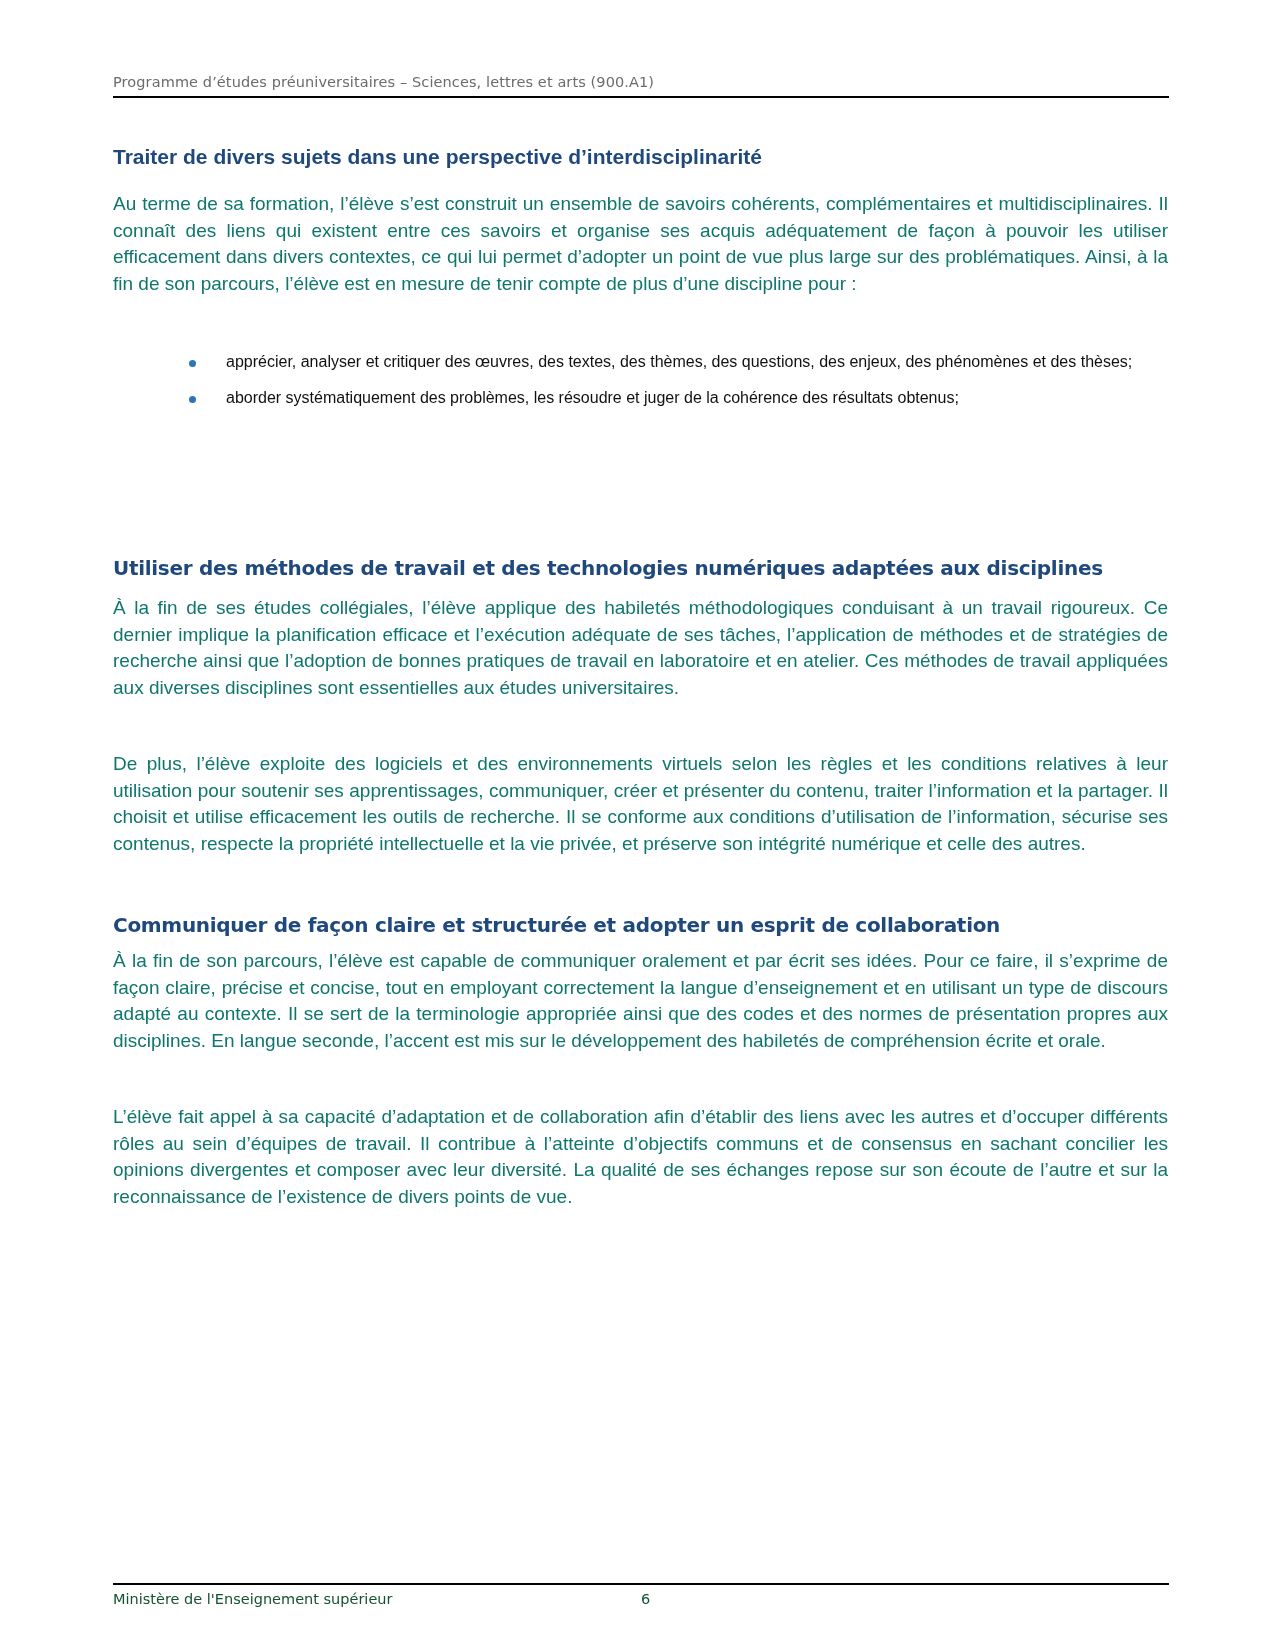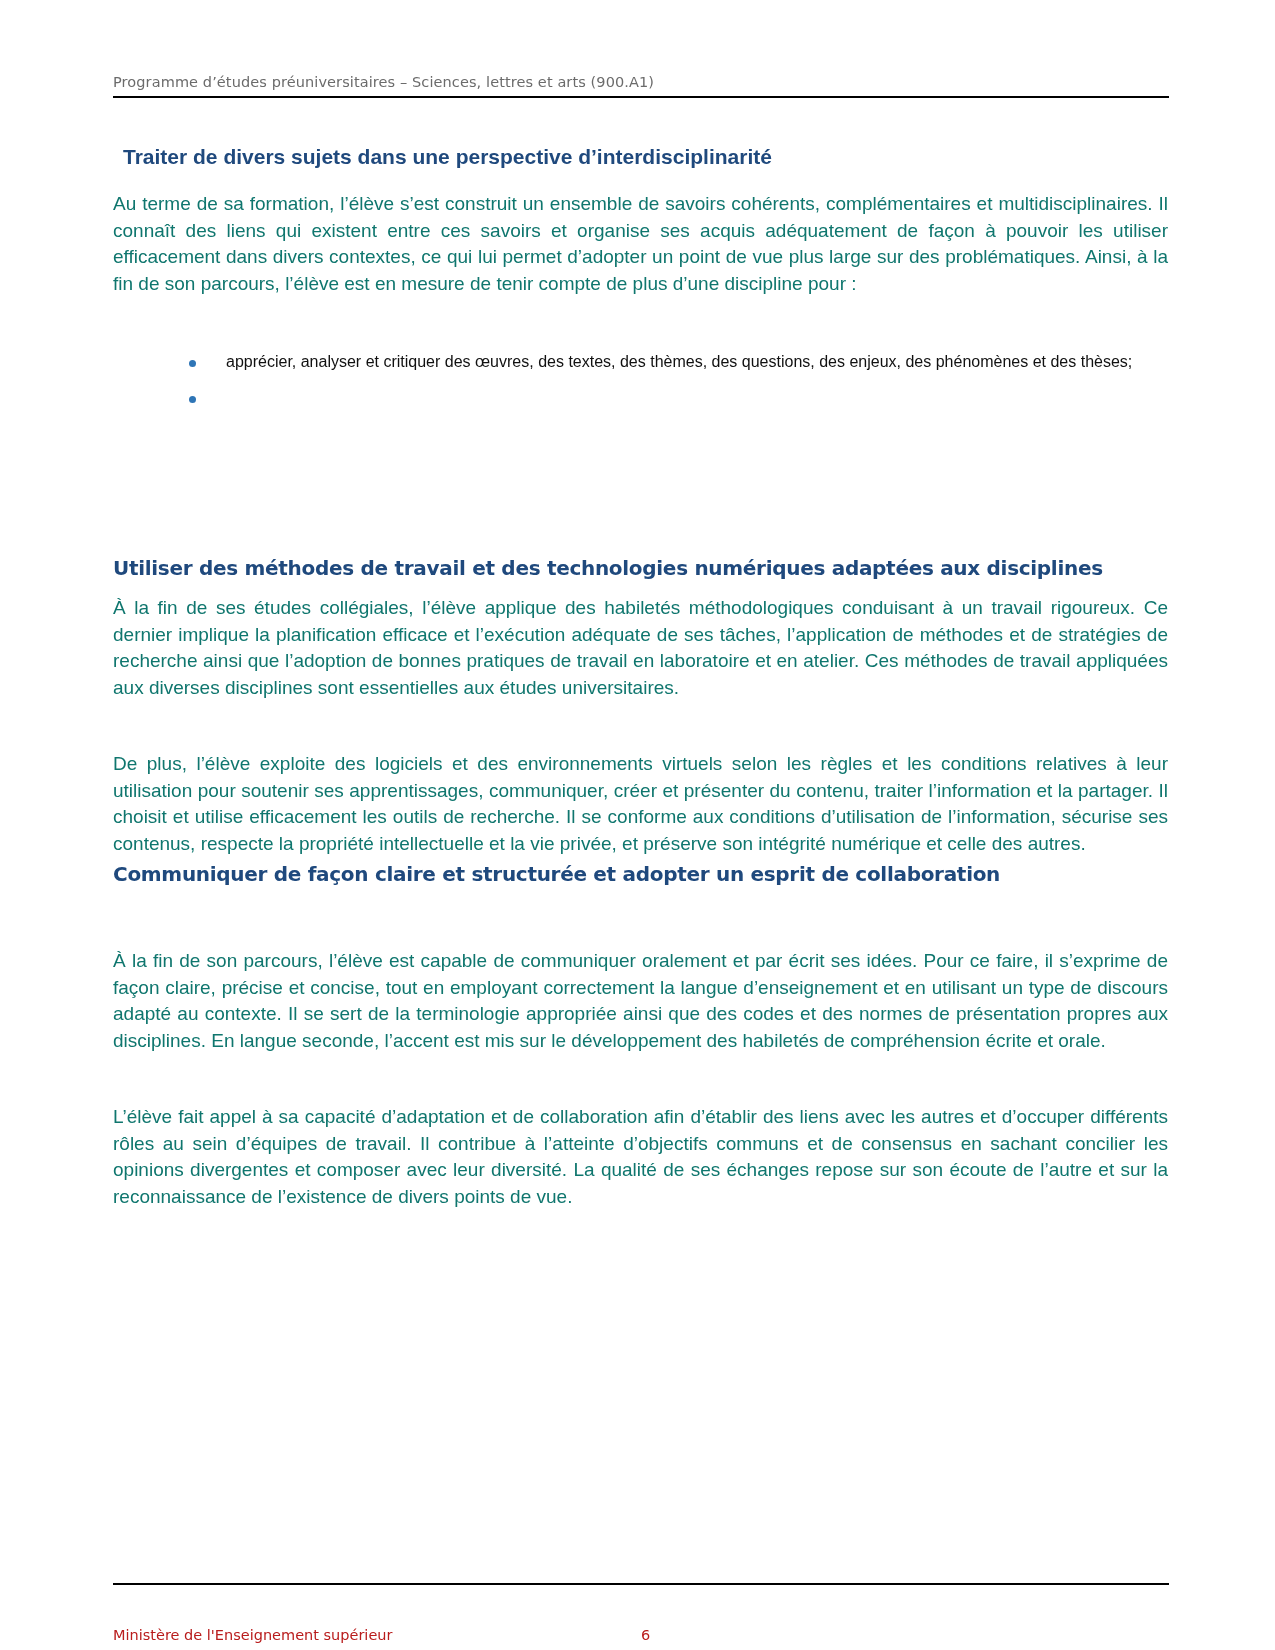--- a/index.html
+++ b/index.html
@@ -2,59 +2,60 @@
 <html><head>
 <meta charset="utf-8">
 <style>
   html, body { margin: 0; padding: 0; background: #ffffff; }
   body { width: 1275px; height: 1650px; position: relative; overflow: hidden; font-family: "Liberation Sans", sans-serif; color: #111; }
   .header { position: absolute; left: 113px; top: 72px; width: 1055px; }
   .header-text { font-family: "DejaVu Sans", sans-serif; font-size: 14.5px; color: #6b6b6b; letter-spacing: 0.1px; line-height: 20px; }
   .rule { position: absolute; left: 113px; width: 1056px; height: 2px; background: #000; }
   .rule.top { top: 96px; }
   .rule.bottom { top: 1583px; }
-  .footer { position: absolute; left: 113px; top: 1589px; width: 1055px; font-family: "DejaVu Sans", sans-serif; font-size: 14.5px; color: #b91c1c; line-height: 20px; margin-top: 36px; }
+  .footer { position: absolute; left: 113px; top: 1589px; width: 1055px; font-family: "DejaVu Sans", sans-serif; font-size: 14.5px; color: #14532d; line-height: 20px; }
   .footer .page { position: absolute; left: 528px; top: 0; }
   .content { position: absolute; left: 113px; top: 0; width: 1055px; }
   h2 { margin: 0; position: absolute; left: 0; width: 1055px; color: #1f497d; font-weight: bold; line-height: 28px; }
   h2.arial { font-family: "Liberation Sans", sans-serif; font-size: 21px; }
   h2.dejavu { font-family: "DejaVu Sans", sans-serif; font-size: 20px; letter-spacing: -0.3px; }
   p { margin: 0; position: absolute; left: 0; width: 1055px; font-size: 19px; line-height: 26.6px; text-align: justify; color: #0f766e; }
   ul { margin: 0; padding: 0; list-style: none; position: absolute; left: 0; width: 1055px; }
   li { position: relative; padding-left: 113px; font-size: 16px; line-height: 26.6px; text-align: justify; margin-bottom: 9px; }
   li .bullet { position: absolute; left: 76px; top: 11px; width: 7px; height: 7px; border-radius: 50%; background: #2e75b6; }
 </style>
 </head>
 <body>
 
 <div class="header">
   <div class="header-text">Programme d’études préuniversitaires – Sciences, lettres et arts (900.A1)</div>
 </div>
 <div class="rule top"></div>
 
 <div class="content">
 
-  <h2 class="arial" style="top:143px;margin-left:10px;">Traiter de divers sujets dans une perspective d’interdisciplinarité</h2>
+  <h2 class="arial" style="top:143px;">Traiter de divers sujets dans une perspective d’interdisciplinarité</h2>
   <p style="top:191px;">Au terme de sa formation, l’élève s’est construit un ensemble de savoirs cohérents, complémentaires et multidisciplinaires. Il connaît des liens qui existent entre ces savoirs et organise ses acquis adéquatement de façon à pouvoir les utiliser efficacement dans divers contextes, ce qui lui permet d’adopter un point de vue plus large sur des problématiques. Ainsi, à la fin de son parcours, l’élève est en mesure de tenir compte de plus d’une discipline pour :</p>
 
   <ul style="top:349px;">
     <li>
       <span class="bullet"></span>
       <span>apprécier, analyser et critiquer des œuvres, des textes, des thèmes, des questions, des enjeux, des phénomènes et des thèses;</span>
     </li>
     <li>
       <span class="bullet"></span>
+      <span>aborder systématiquement des problèmes, les résoudre et juger de la cohérence des résultats obtenus;</span>
     </li>
   </ul>
 
   <h2 class="dejavu" style="top:554px;">Utiliser des méthodes de travail et des technologies numériques adaptées aux disciplines</h2>
   <p style="top:595px;">À la fin de ses études collégiales, l’élève applique des habiletés méthodologiques conduisant à un travail rigoureux. Ce dernier implique la planification efficace et l’exécution adéquate de ses tâches, l’application de méthodes et de stratégies de recherche ainsi que l’adoption de bonnes pratiques de travail en laboratoire et en atelier. Ces méthodes de travail appliquées aux diverses disciplines sont essentielles aux études universitaires.</p>
   <p style="top:751px;">De plus, l’élève exploite des logiciels et des environnements virtuels selon les règles et les conditions relatives à leur utilisation pour soutenir ses apprentissages, communiquer, créer et présenter du contenu, traiter l’information et la partager. Il choisit et utilise efficacement les outils de recherche. Il se conforme aux conditions d’utilisation de l’information, sécurise ses contenus, respecte la propriété intellectuelle et la vie privée, et préserve son intégrité numérique et celle des autres.</p>
 
-  <h2 class="dejavu" style="top:860px;">Communiquer de façon claire et structurée et adopter un esprit de collaboration</h2>
+  <h2 class="dejavu" style="top:911px;">Communiquer de façon claire et structurée et adopter un esprit de collaboration</h2>
   <p style="top:948px;">À la fin de son parcours, l’élève est capable de communiquer oralement et par écrit ses idées. Pour ce faire, il s’exprime de façon claire, précise et concise, tout en employant correctement la langue d’enseignement et en utilisant un type de discours adapté au contexte. Il se sert de la terminologie appropriée ainsi que des codes et des normes de présentation propres aux disciplines. En langue seconde, l’accent est mis sur le développement des habiletés de compréhension écrite et orale.</p>
   <p style="top:1104px;">L’élève fait appel à sa capacité d’adaptation et de collaboration afin d’établir des liens avec les autres et d’occuper différents rôles au sein d’équipes de travail. Il contribue à l’atteinte d’objectifs communs et de consensus en sachant concilier les opinions divergentes et composer avec leur diversité. La qualité de ses échanges repose sur son écoute de l’autre et sur la reconnaissance de l’existence de divers points de vue.</p>
 
 </div>
 
 <div class="rule bottom"></div>
 <div class="footer">
   <span>Ministère de l'Enseignement supérieur</span>
   <span class="page">6</span>
 </div>

